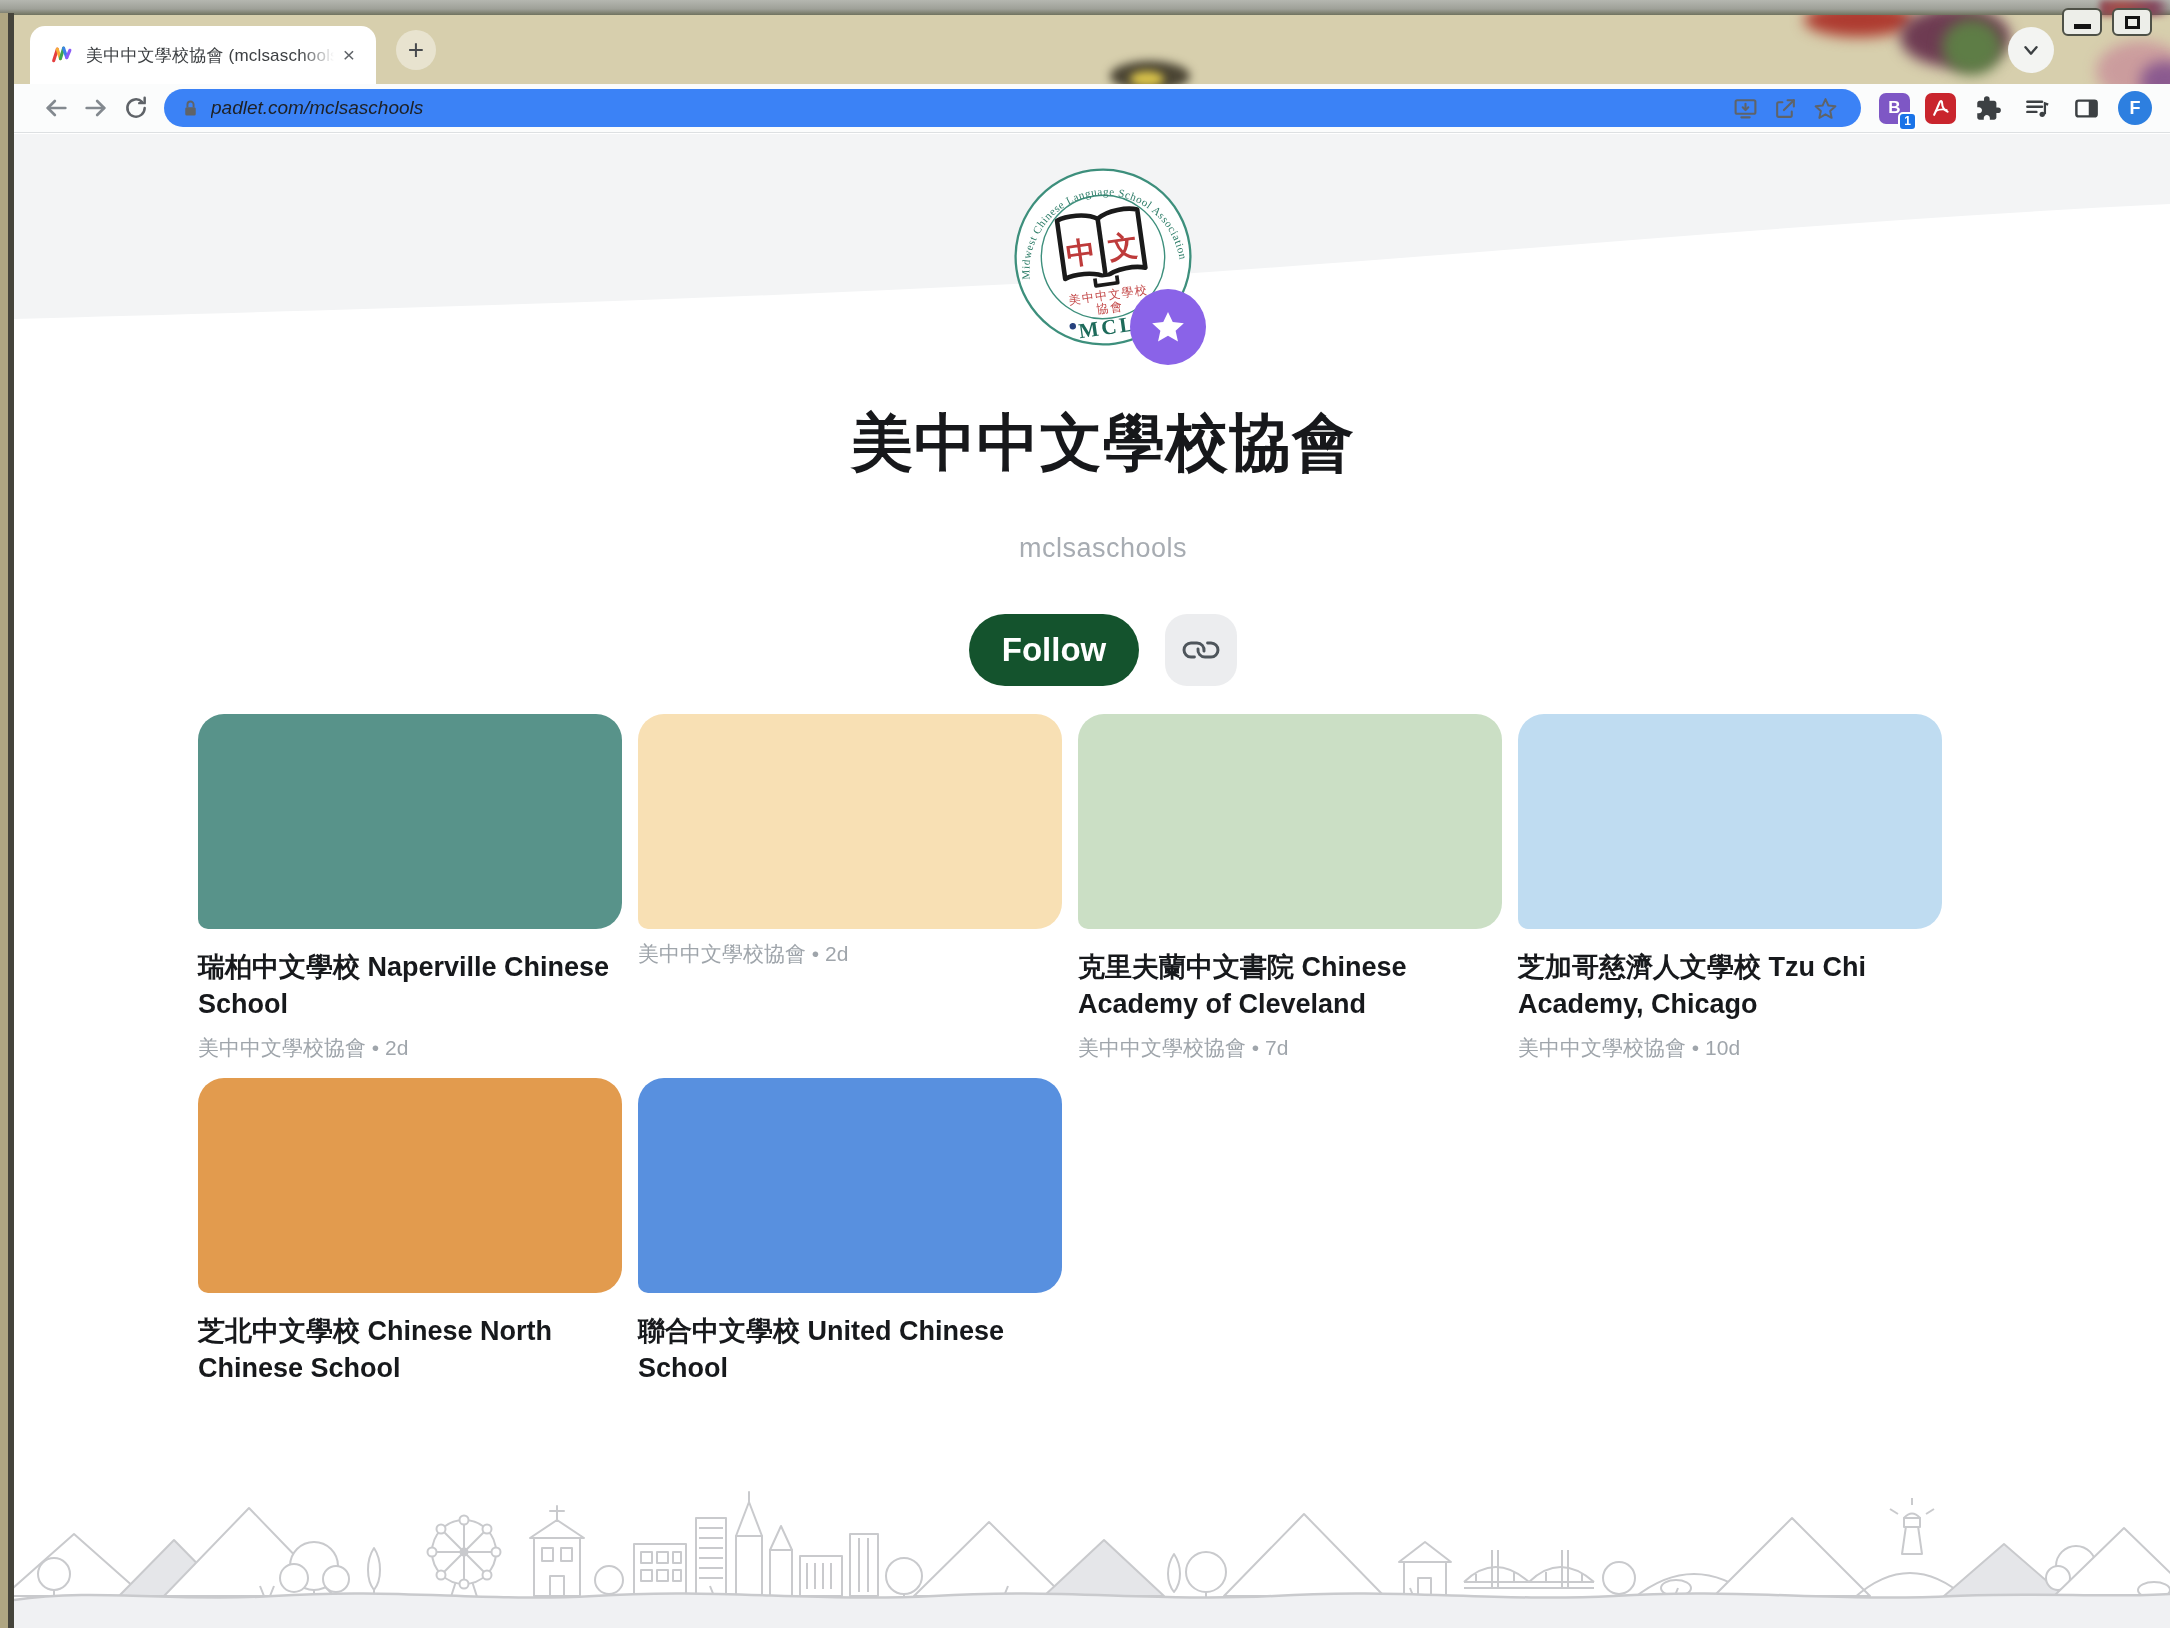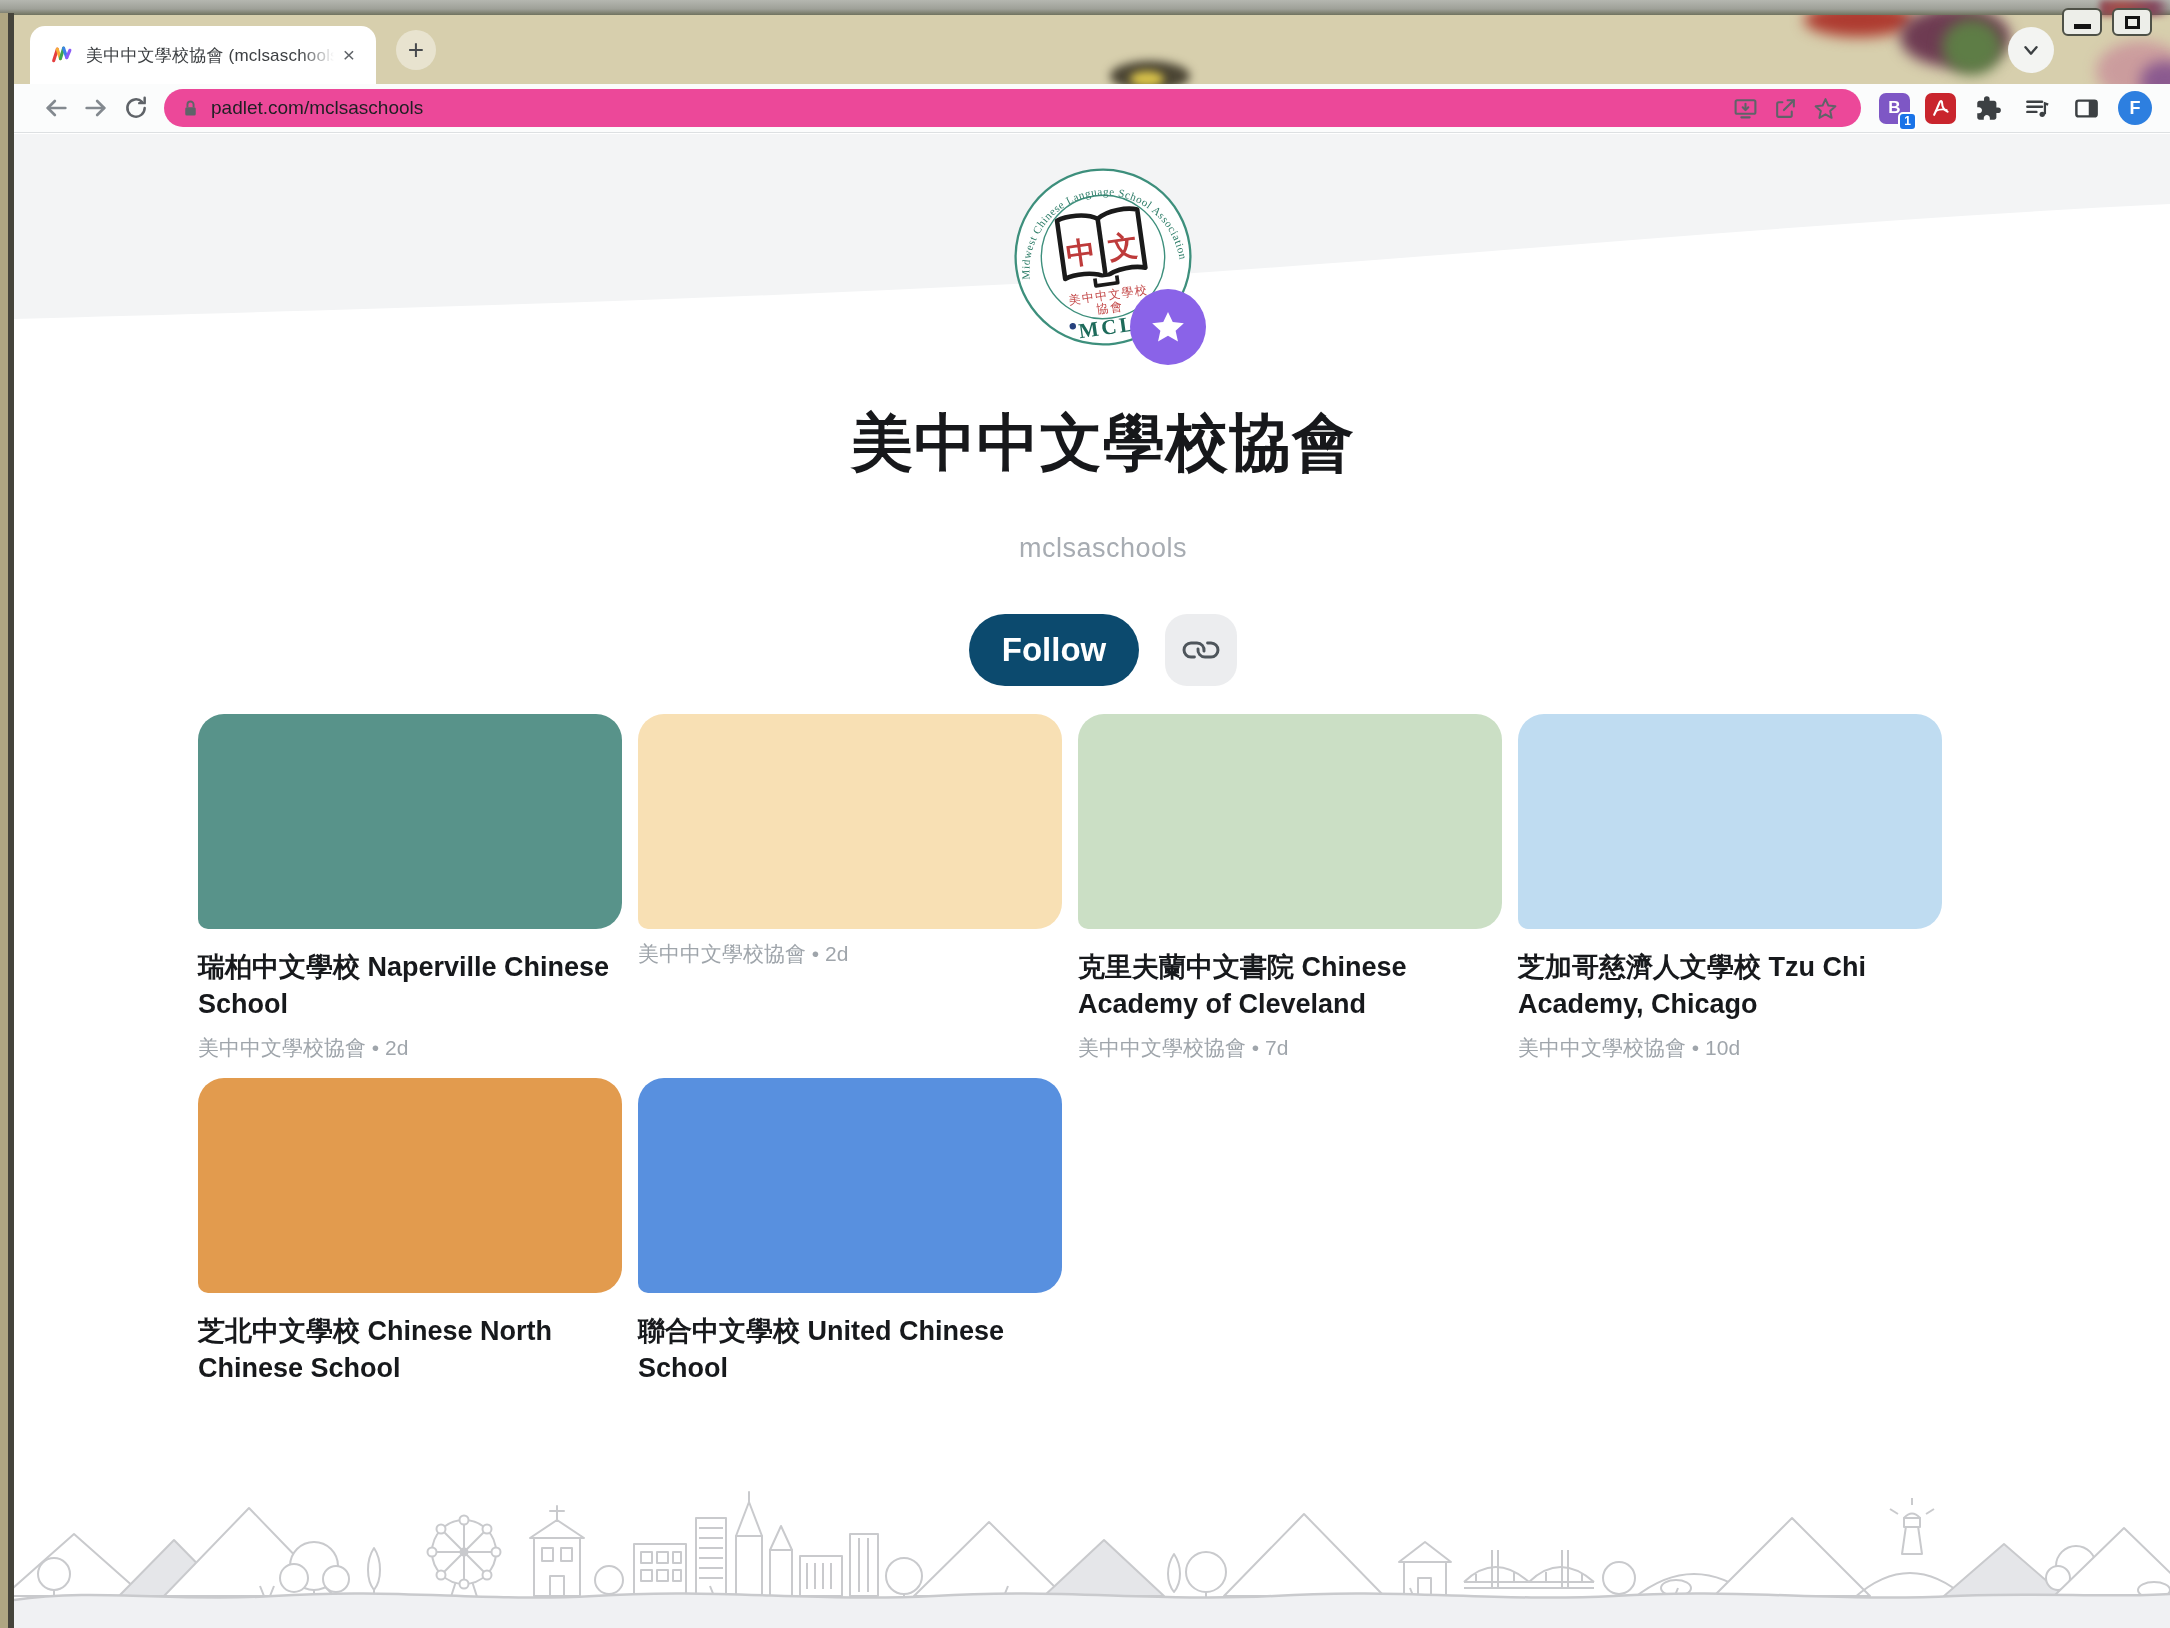--- a/index.html
+++ b/index.html
@@ -48,22 +48,22 @@
   .winbtn.min { left:2062px; }
   .winbtn.max { left:2112px; }
   .glyph-min { width:17px; height:5px; background:#141414; margin-top:8px; }
   .glyph-max { width:15px; height:13px; border:3.5px solid #141414; }
 
   
   .toolbar { position:absolute; top:84px; left:14px; right:0; height:49px; background:#FBFCFC;
              border-bottom:1px solid #DDE0E2; display:flex; align-items:center; padding:0 18px 0 22px; z-index:10; }
   .nav-btn { width:40px; height:40px; border:none; background:none; display:flex; align-items:center;
              justify-content:center; cursor:pointer; flex:0 0 auto; }
-  .omnibox { flex:1; height:38px; margin:0 10px 0 8px; background:#ec4899; border-radius:19px;
-             display:flex; align-items:center; padding:0 16px; min-width:0; }
+  .omnibox { flex:1; height:38px; margin:0 10px 0 8px; background:#3b82f6; border-radius:19px;
+             display:flex; align-items:center; padding:0 16px; min-width:0;font-style:italic; }
   .url { flex:1; font-size:19px; color:#1E2023; margin-left:10px; white-space:nowrap; overflow:hidden; }
   .box-icon-btn { width:40px; height:36px; border:none; background:none; display:flex; align-items:center;
                   justify-content:center; cursor:pointer; flex:0 0 auto; }
   .ext-row { display:flex; align-items:center; gap:15px; margin-left:8px; flex:0 0 auto; }
   .ext-sq { position:relative; width:31px; height:31px; border-radius:7px; display:flex; align-items:center;
             justify-content:center; color:#fff; font-weight:bold; font-size:17px; border:none; cursor:pointer; }
   .ext-badge { position:absolute; right:-7px; bottom:-7px; width:19px; height:19px; border-radius:5px;
                background:#1A73E8; color:#fff; font-size:12px; font-weight:bold;
                display:flex; align-items:center; justify-content:center; border:2px solid #fff; }
   .avatar { width:34px; height:34px; border-radius:50%; color:#fff; font-size:18px; font-weight:bold;
@@ -287,21 +287,21 @@
           <svg width="38" height="38" viewBox="0 0 24 24">
             <polygon points="12,2.5 15,8.8 22,9.6 16.8,14.3 18.3,21.2 12,17.6 5.7,21.2 7.2,14.3 2,9.6 9,8.8" fill="#FFFFFF"></polygon>
           </svg>
         </div>
       </div>
 
       <h1 class="pg-title">美中中文學校協會</h1>
       <div class="pg-sub">mclsaschools</div>
 
       <div class="btn-row">
-        <button class="follow-btn" style="background: #0c4a6e;">Follow</button>
+        <button class="follow-btn" style="background: #14532d;">Follow</button>
         <button class="link-btn">
           <svg width="34" height="34" viewBox="0 0 24 24" style="transform:rotate(45deg)">
             <g fill="none" stroke="#4E555B" stroke-width="2.1" stroke-linecap="round" stroke-linejoin="round">
               <path d="M10,13 a5,5 0 0 0 7.54,0.54 l3,-3 a5,5 0 0 0 -7.07,-7.07 l-1.72,1.71"></path>
               <path d="M14,11 a5,5 0 0 0 -7.54,-0.54 l-3,3 a5,5 0 0 0 7.07,7.07 l1.71,-1.71"></path>
             </g>
           </svg>
         </button>
       </div>
 

